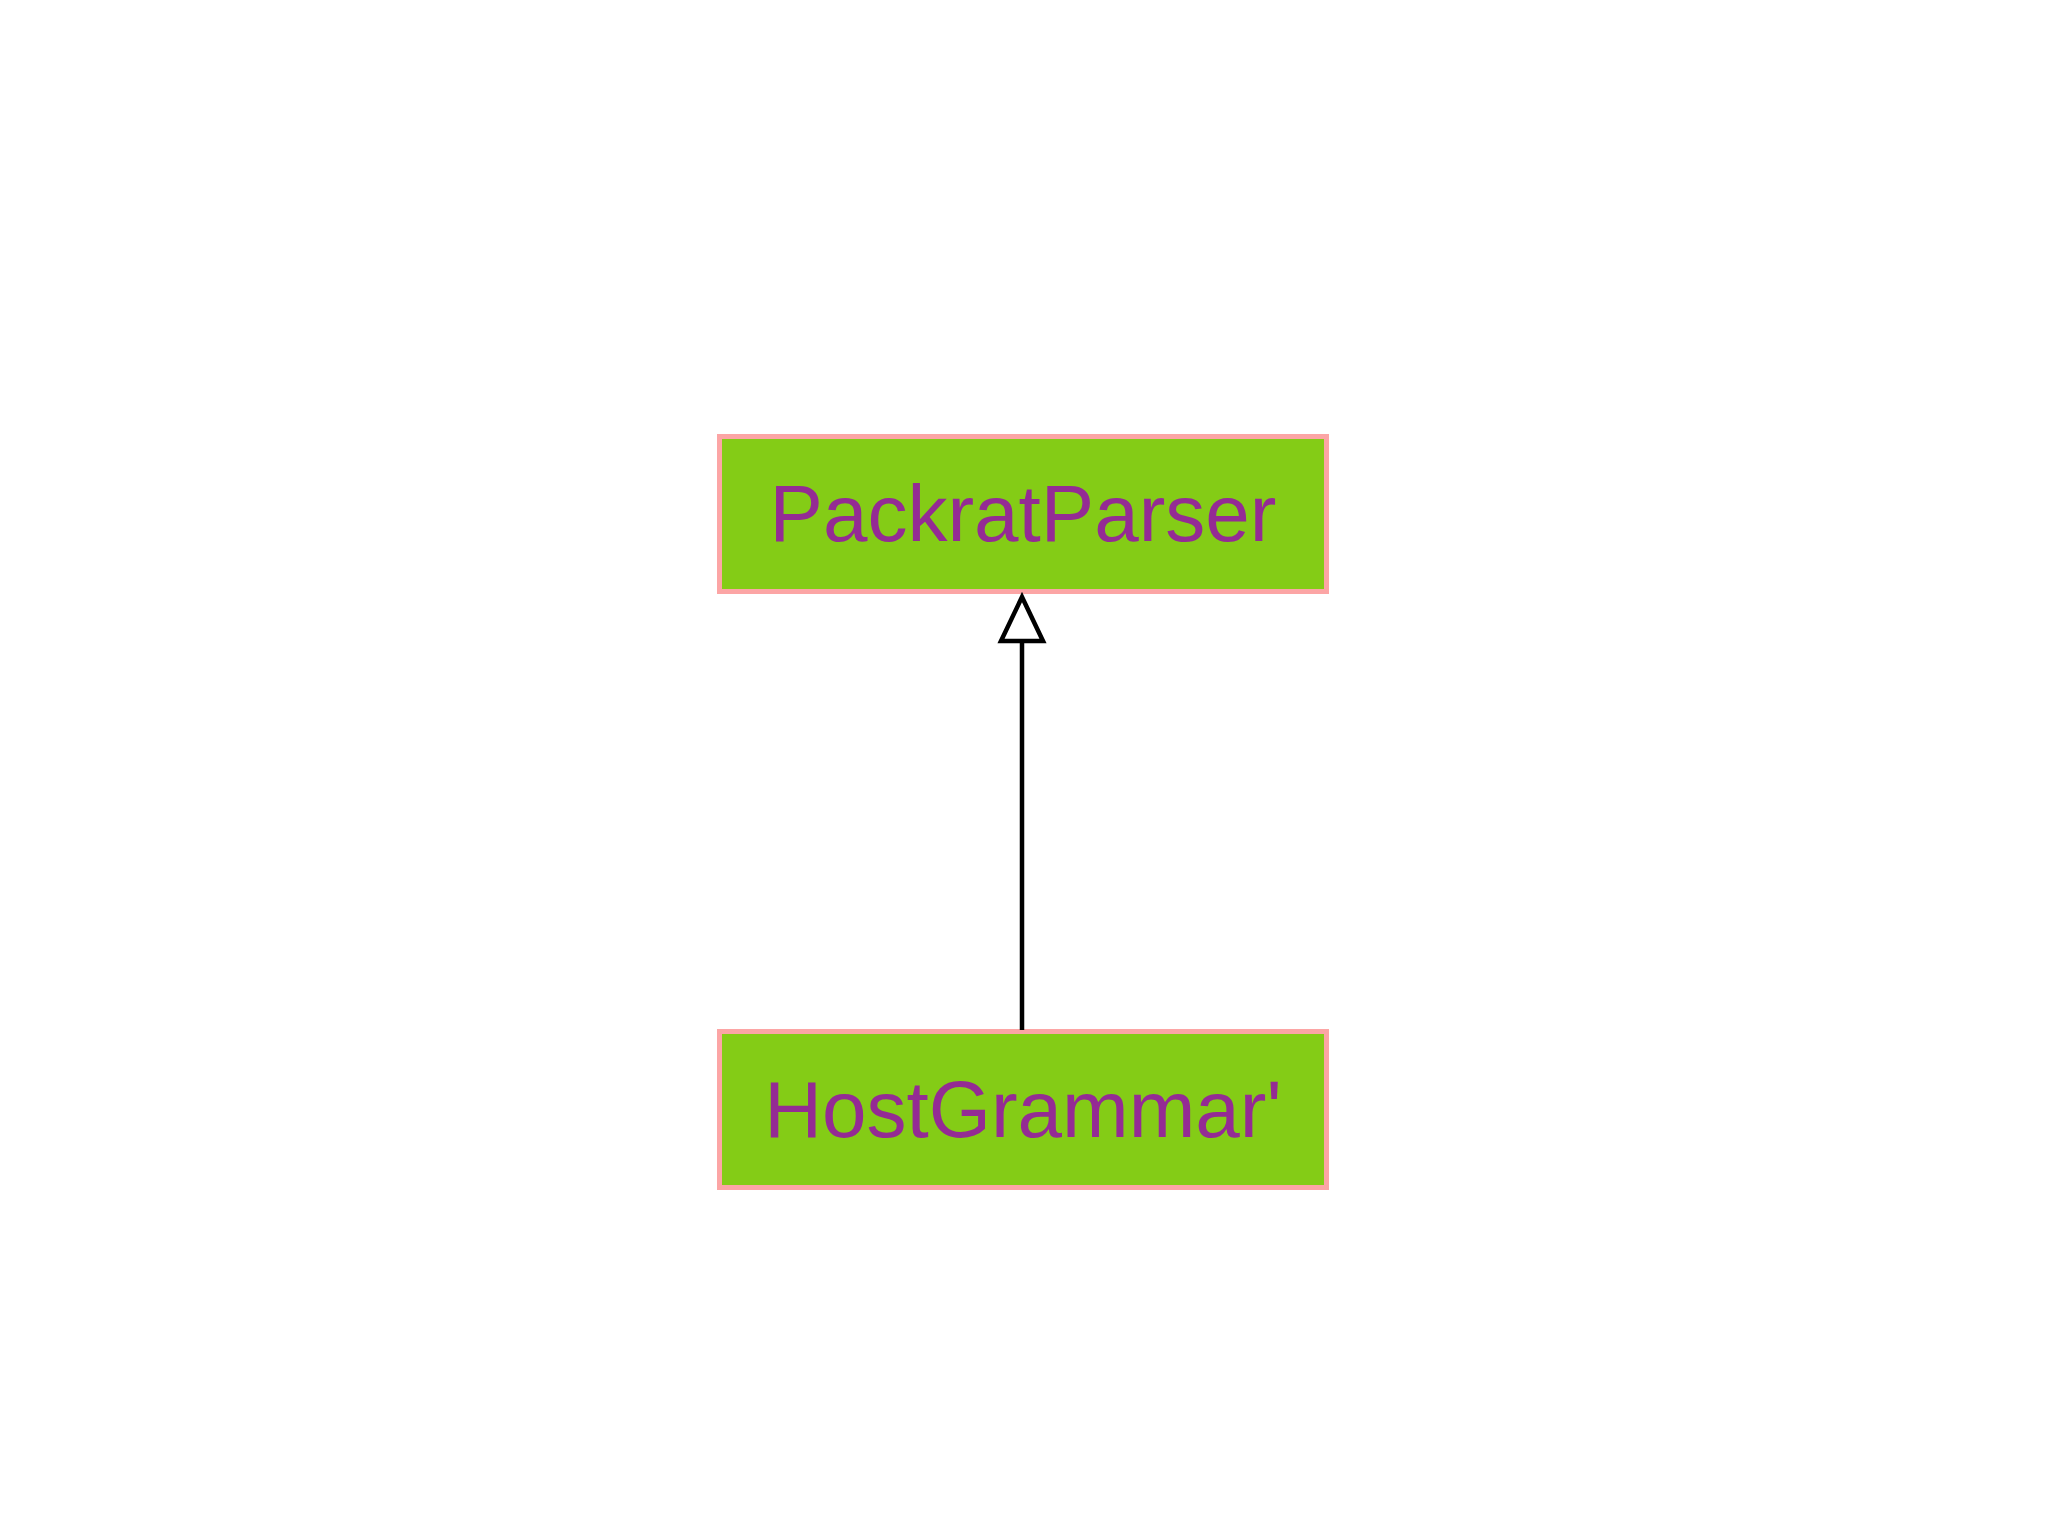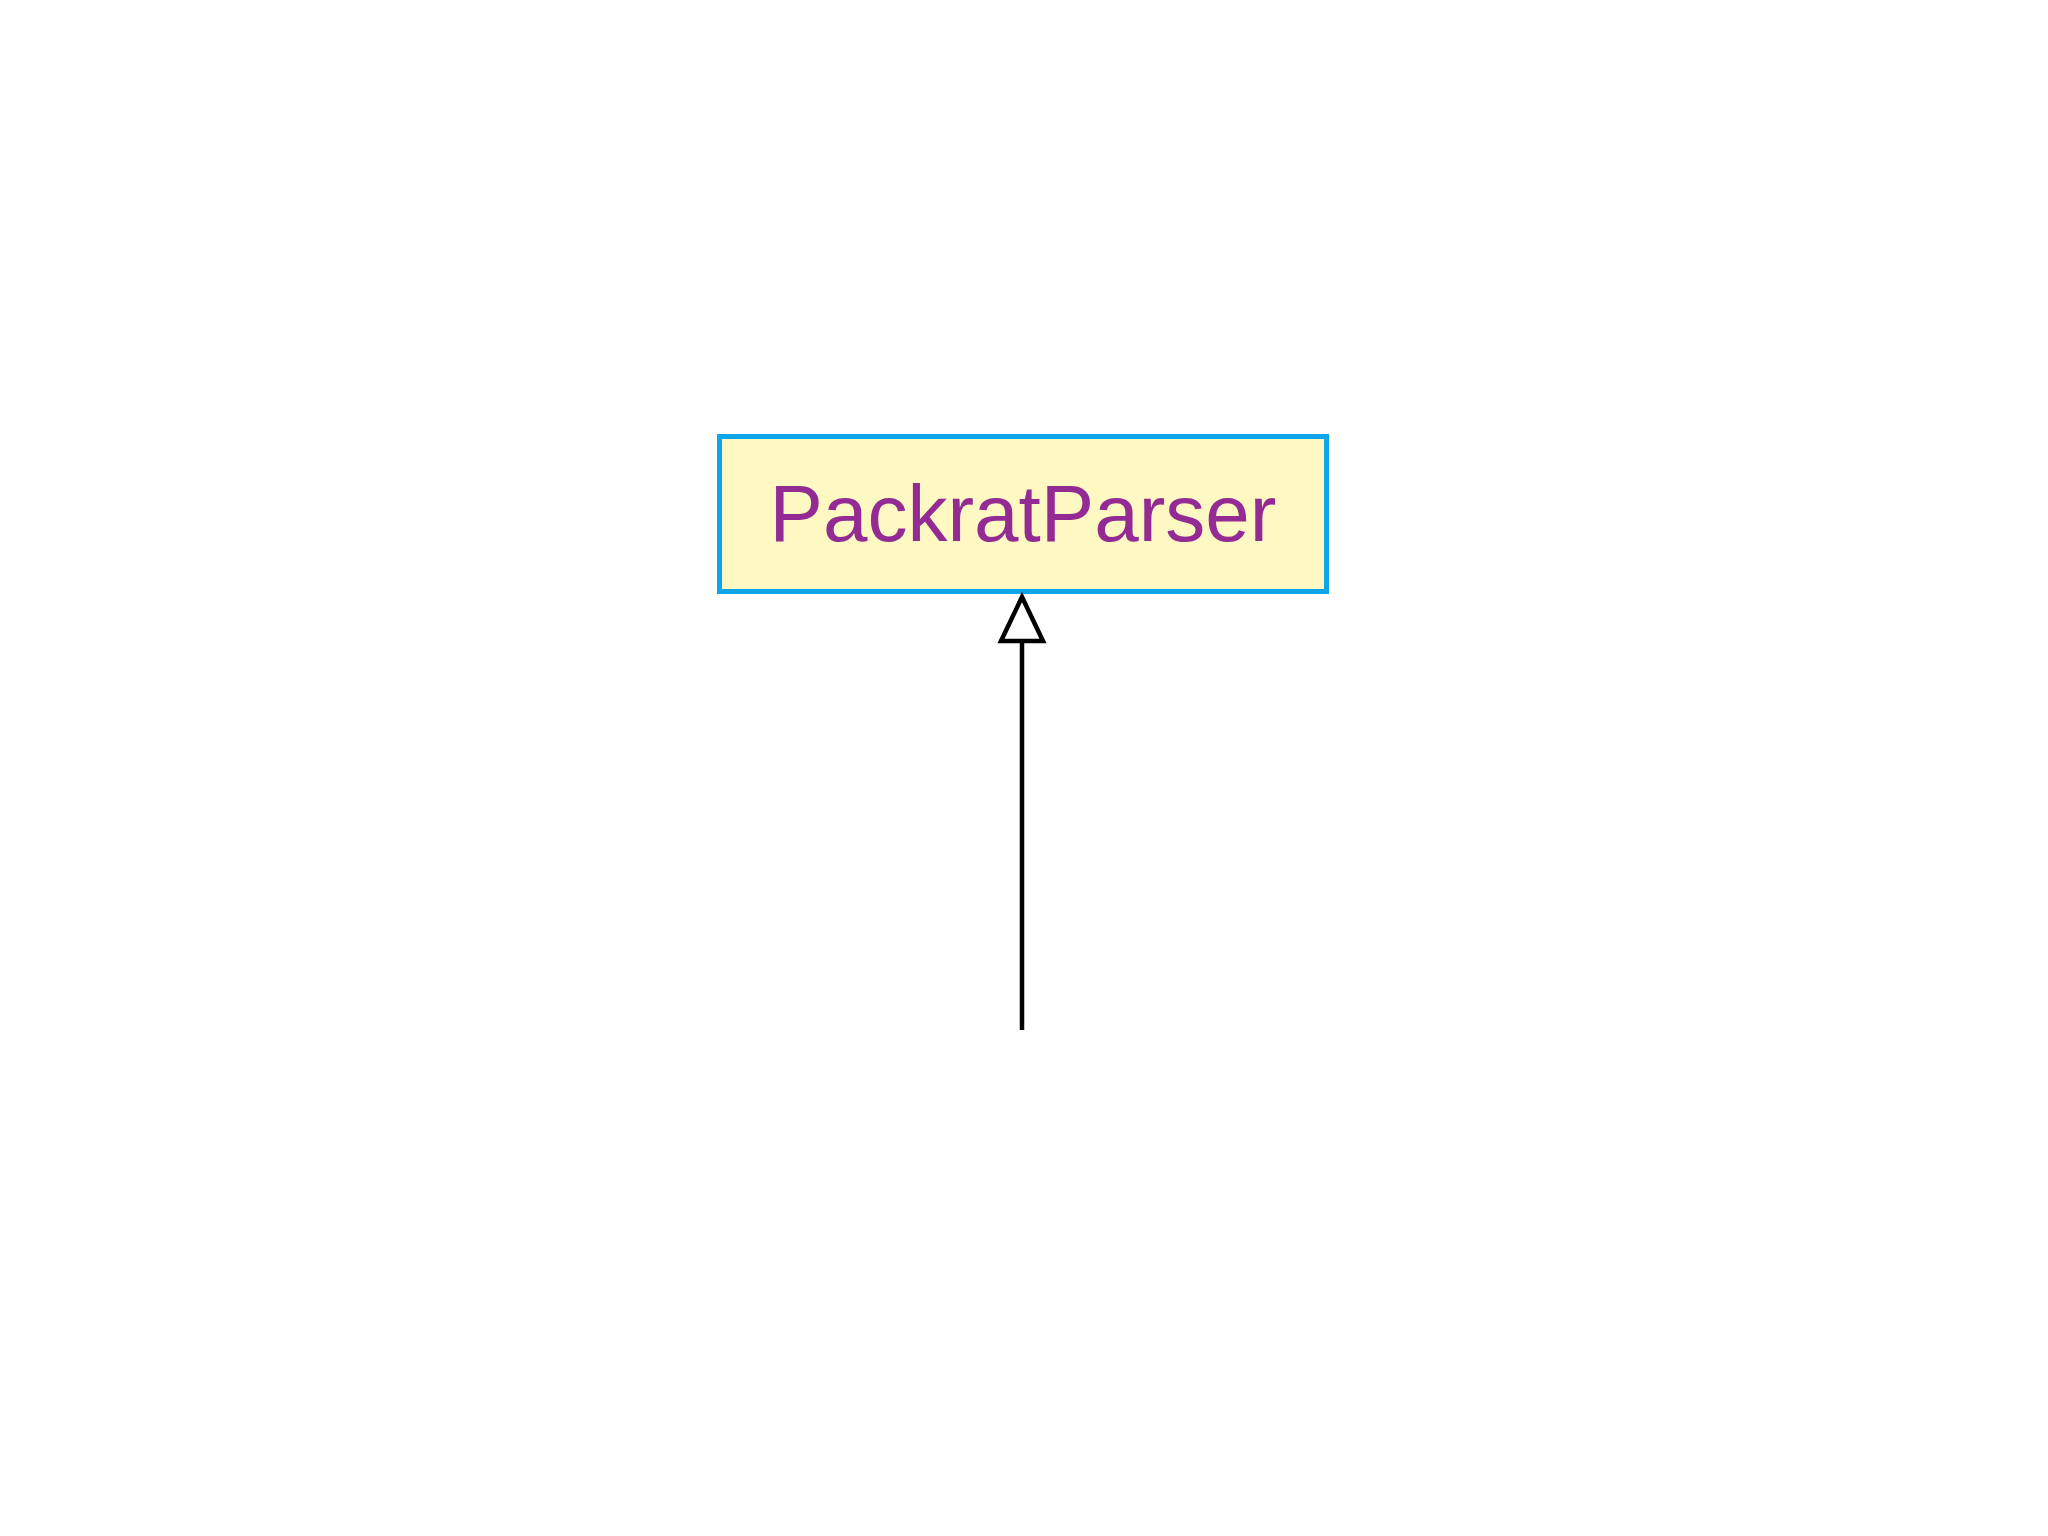--- a/index.html
+++ b/index.html
@@ -14,22 +14,22 @@
     background: #ffffff;
     overflow: hidden;
     font-family: "Liberation Sans", sans-serif;
   }
   .class-node {
     position: absolute;
     left: 717px;
     width: 612px;
     height: 160px;
     box-sizing: border-box;
-    background: #fef9c3;
-    border: 5px solid #0ea5e9;
+    background: #84cc16;
+    border: 5px solid #fca5a5;
     display: flex;
     align-items: center;
     justify-content: center;
   }
   .class-node.parent {
     top: 434px;
   }
   .class-node.child {
     top: 1029px;
     height: 161px;
@@ -52,19 +52,22 @@
 </style>
 </head>
 <body>
 
 <div class="canvas">
 
   <div class="class-node parent">
     <span class="class-label">PackratParser</span>
   </div>
 
+  <div class="class-node child">
+    <span class="class-label">HostGrammar'</span>
+  </div>
 
   <svg class="edge-layer" width="2048" height="1536" viewBox="0 0 2048 1536">
     <line x1="1022" y1="643" x2="1022" y2="1030" stroke="#000000" stroke-width="4.5"></line>
     <polygon points="1022,597 1001,641 1043,641" fill="#ffffff" stroke="#000000" stroke-width="4.5" stroke-linejoin="miter"></polygon>
   </svg>
 
 </div>
 
 </body></html>

